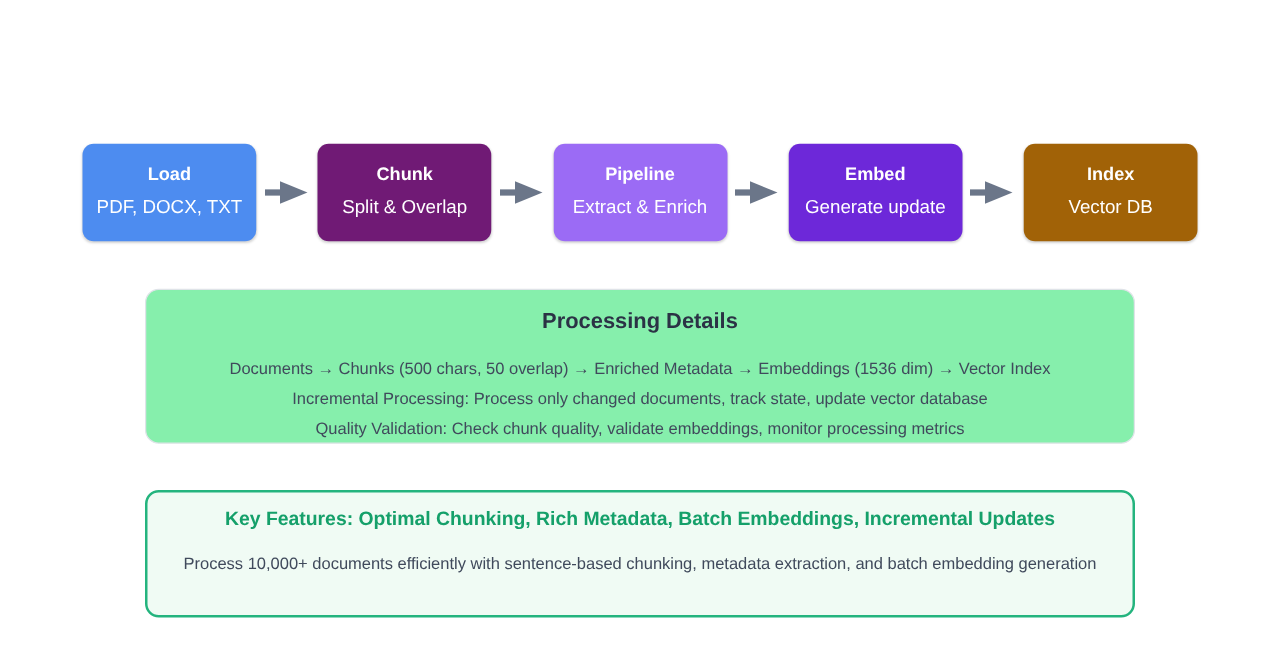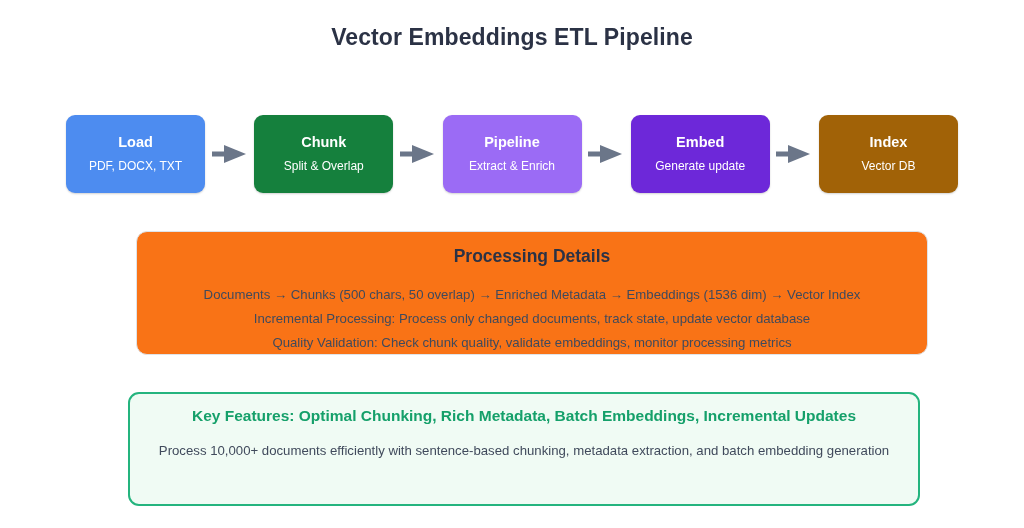--- a/index.html
+++ b/index.html
@@ -58,21 +58,21 @@
 
   .stage-title {
     font-size: 14.5px;
     font-weight: bold;
     color: #ffffff;
     line-height: 1.1;
     margin-bottom: 9px;
   }
 
   .stage-sub {
-    font-size: 12px;
+    font-size: 15px;
     font-weight: normal;
     color: #ffffff;
     line-height: 1.1;
   }
 
   .arrow-wrap {
     flex: 1 1 auto;
     height: 78px;
     display: flex;
     align-items: center;
@@ -85,25 +85,24 @@
     display: block;
   }
 
   
   .details-panel {
     position: absolute;
     left: 116px;
     top: 231px;
     width: 792px;
     height: 124px;
-    background: #f97316;
+    background: #86efac;
     border: 1px solid #dfe3e8;
     border-radius: 11px;
     padding-top: 14px;
-    margin-left: 20px;
   }
 
   .details-title {
     text-align: center;
     font-size: 17.5px;
     font-weight: bold;
     color: #2b3245;
     margin-bottom: 16px;
   }
 
@@ -113,26 +112,25 @@
     color: #404a5c;
     line-height: 24px;
   }
 
   
   .features-panel {
     position: absolute;
     left: 116px;
     top: 392px;
     width: 792px;
-    height: 114px;
+    height: 102px;
     background: #f0fbf4;
     border: 2px solid #24b47e;
     border-radius: 11px;
     padding-top: 13px;
-    margin-left: 12px;
   }
 
   .features-title {
     text-align: center;
     font-size: 15.5px;
     font-weight: bold;
     color: #15a06a;
     margin-bottom: 14px;
   }
 
@@ -141,37 +139,36 @@
     font-size: 13.2px;
     color: #404a5c;
     line-height: 23px;
   }
 </style>
 </head>
 <body>
 
 <div class="page">
 
-  <div class="page-title">Vector Embeddings ETL Pipeline</div>
 
   <div class="pipeline">
 
     <div class="stage" style="background: rgb(77, 140, 240);">
       <div class="stage-title">Load</div>
       <div class="stage-sub">PDF, DOCX, TXT</div>
     </div>
 
     <div class="arrow-wrap">
       <svg class="arrow" viewBox="0 0 36 22">
         <rect class="arrow-stem" x="0" y="8.5" width="14" height="5" fill="#6b7689"></rect>
         <polygon class="arrow-head" points="12,2 34,11 12,20" fill="#6b7689"></polygon>
       </svg>
     </div>
 
-    <div class="stage" style="background: #15803d;">
+    <div class="stage" style="background: #701a75;">
       <div class="stage-title">Chunk</div>
       <div class="stage-sub">Split &amp; Overlap</div>
     </div>
 
     <div class="arrow-wrap">
       <svg class="arrow" viewBox="0 0 36 22">
         <rect class="arrow-stem" x="0" y="8.5" width="14" height="5" fill="#6b7689"></rect>
         <polygon class="arrow-head" points="12,2 34,11 12,20" fill="#6b7689"></polygon>
       </svg>
     </div>

